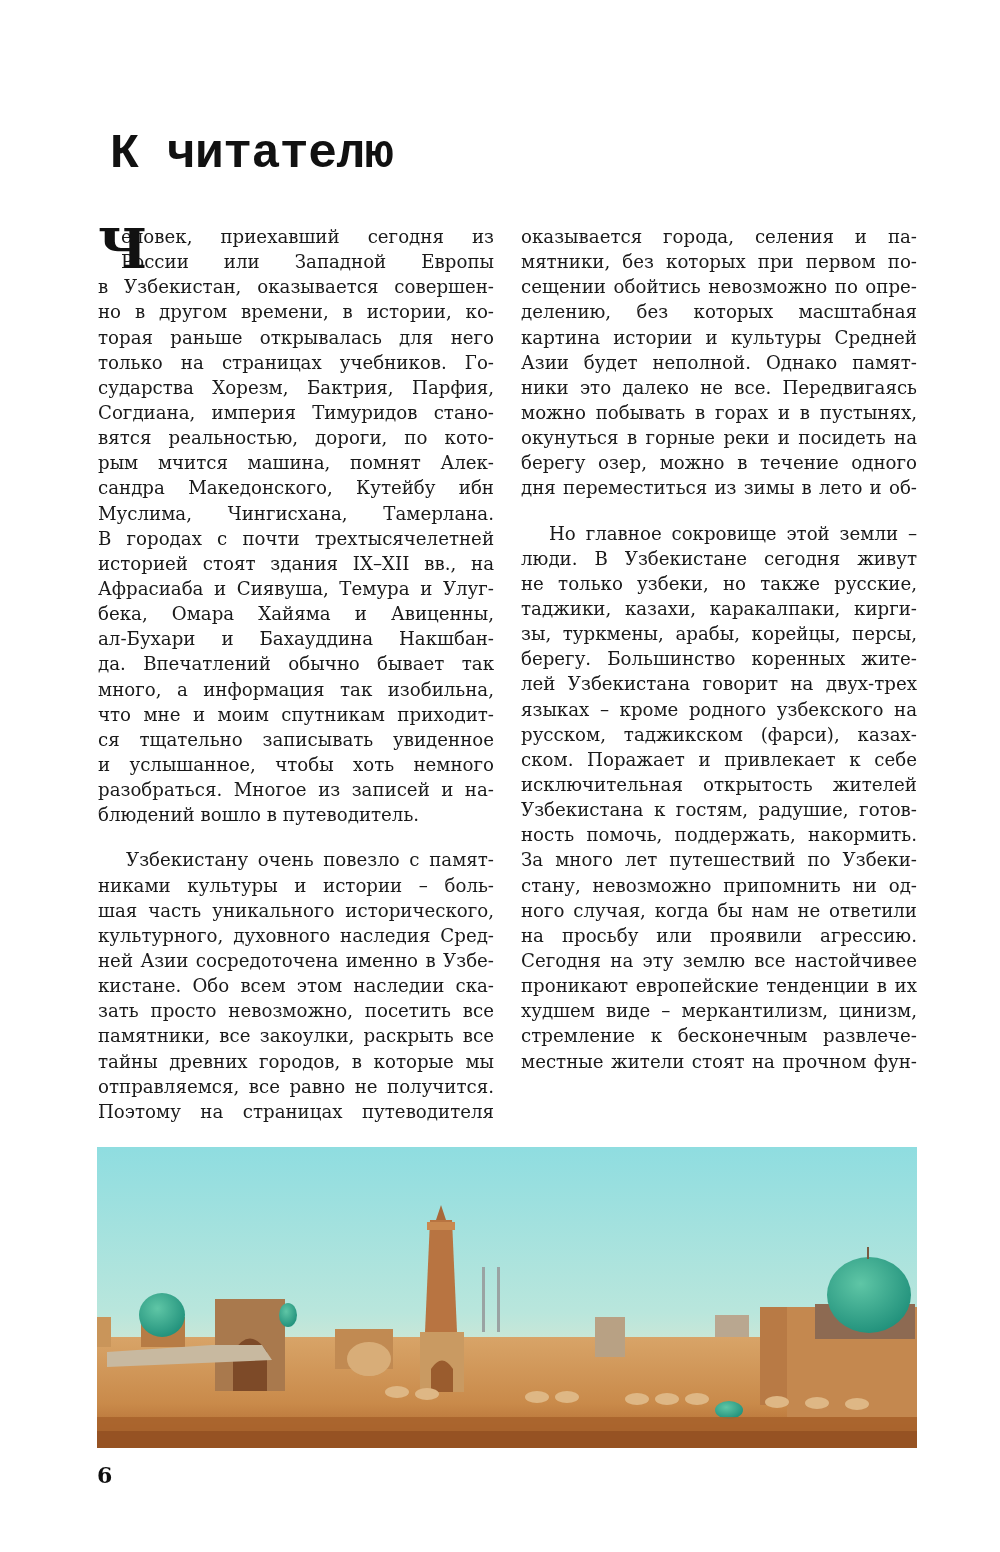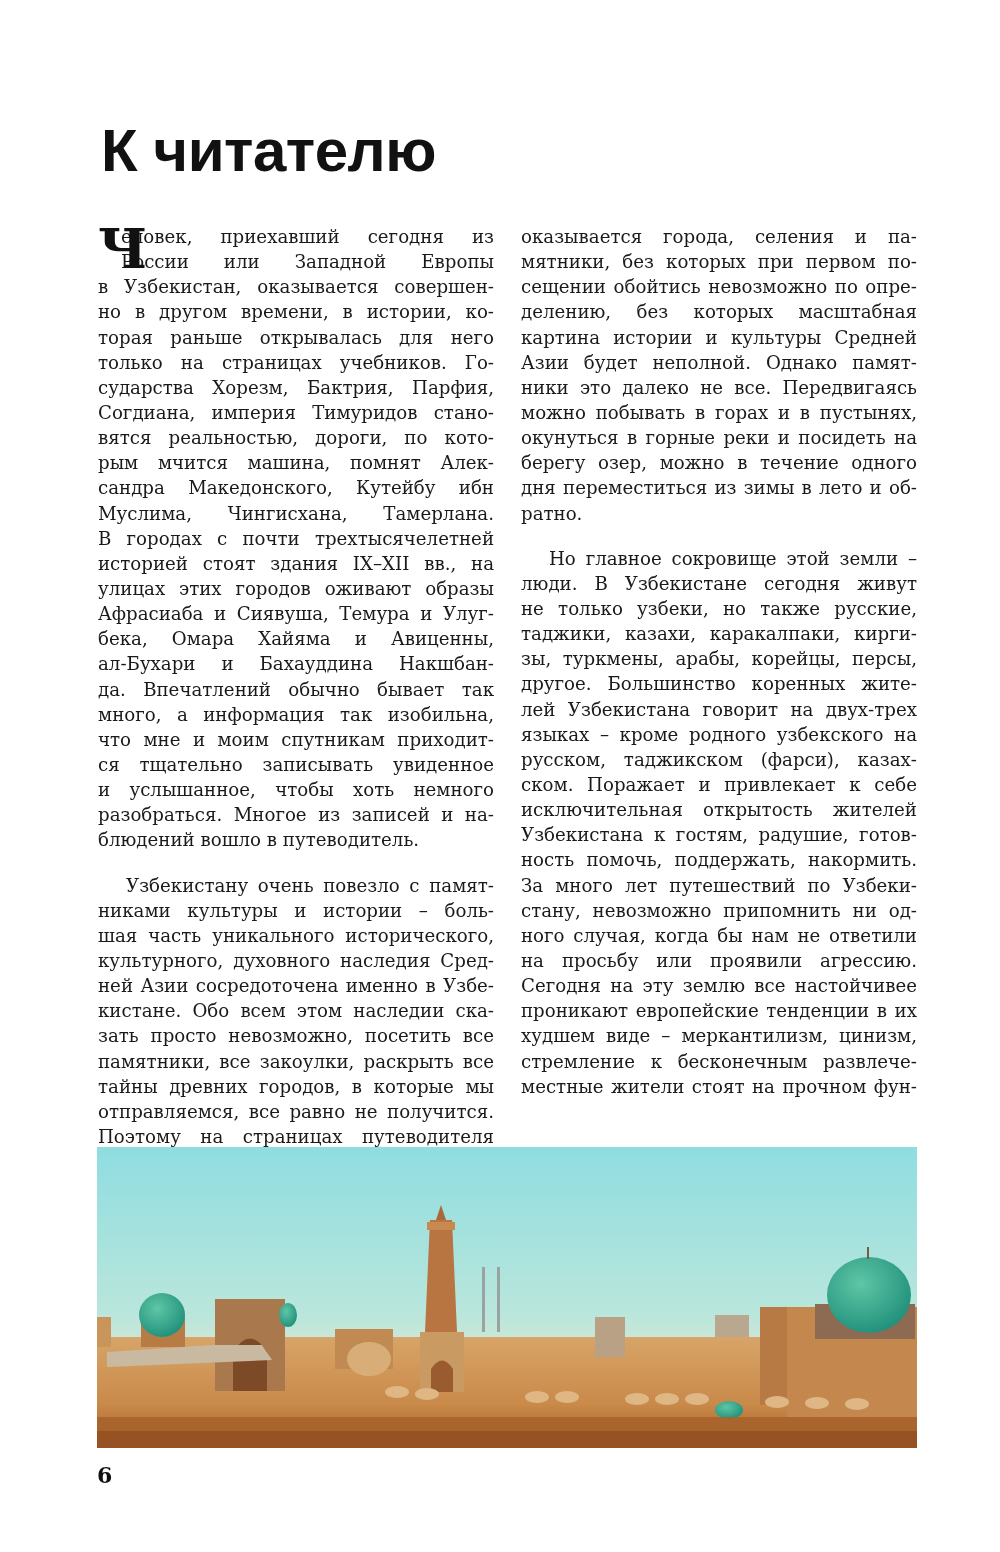--- a/index.html
+++ b/index.html
@@ -1,19 +1,19 @@
 <!DOCTYPE html>
 <html><head>
 <meta charset="utf-8">
 <style>
   html, body { margin: 0; padding: 0; background: #ffffff; }
   body { width: 1000px; height: 1552px; position: relative; overflow: hidden;
          font-family: "DejaVu Serif", "Liberation Serif", serif; color: #1a1a1a; }
-  .title { position: absolute; left: 98px; top: 118px; margin: 3px;
-           font-family: Liberation Sans, sans-serif; font-weight: bold; font-size: 60px;
+  .title { position: absolute; left: 98px; top: 118px; margin: 12px;
+           font-family: Liberation Mono, monospace; font-weight: bold; font-size: 48px;
            letter-spacing: -0.5px; color: #111; line-height: 1; }
   .col { position: absolute; top: 224px; width: 396px; font-size: 18.2px;
          line-height: 25.15px; }
   .col.left { left: 98px; }
   .col.right { left: 521px; }
   .line { display: block; height: 25.15px; white-space: nowrap; text-align: justify;
           text-align-last: justify; overflow: hidden; }
   .line.last { text-align-last: left; }
   .line.indent { padding-left: 28px; margin-top: 20px; }
   .line.dropcap-line { padding-left: 23px; }
@@ -38,21 +38,20 @@
   <span class="line">торая раньше открывалась для него</span>
   <span class="line">только на страницах учебников. Го-</span>
   <span class="line">сударства Хорезм, Бактрия, Парфия,</span>
   <span class="line">Согдиана, империя Тимуридов стано-</span>
   <span class="line">вятся реальностью, дороги, по кото-</span>
   <span class="line">рым мчится машина, помнят Алек-</span>
   <span class="line">сандра Македонского, Кутейбу ибн</span>
   <span class="line">Муслима, Чингисхана, Тамерлана.</span>
   <span class="line">В городах с почти трехтысячелетней</span>
   <span class="line">историей стоят здания IX–XII вв., на</span>
-  <span class="line">улицах этих городов оживают образы</span>
   <span class="line">Афрасиаба и Сиявуша, Темура и Улуг-</span>
   <span class="line">бека, Омара Хайяма и Авиценны,</span>
   <span class="line">ал-Бухари и Бахауддина Накшбан-</span>
   <span class="line">да. Впечатлений обычно бывает так</span>
   <span class="line">много, а информация так изобильна,</span>
   <span class="line">что мне и моим спутникам приходит-</span>
   <span class="line">ся тщательно записывать увиденное</span>
   <span class="line">и услышанное, чтобы хоть немного</span>
   <span class="line">разобраться. Многое из записей и на-</span>
   <span class="line last">блюдений вошло в путеводитель.</span>
@@ -74,27 +73,26 @@
   <span class="line">мятники, без которых при первом по-</span>
   <span class="line">сещении обойтись невозможно по опре-</span>
   <span class="line">делению, без которых масштабная</span>
   <span class="line">картина истории и культуры Средней</span>
   <span class="line">Азии будет неполной. Однако памят-</span>
   <span class="line">ники это далеко не все. Передвигаясь</span>
   <span class="line">можно побывать в горах и в пустынях,</span>
   <span class="line">окунуться в горные реки и посидеть на</span>
   <span class="line">берегу озер, можно в течение одного</span>
   <span class="line">дня переместиться из зимы в лето и об-</span>
-  <span class="line last">ратно.</span>
   <span class="line indent">Но главное сокровище этой земли –</span>
   <span class="line">люди. В Узбекистане сегодня живут</span>
   <span class="line">не только узбеки, но также русские,</span>
   <span class="line">таджики, казахи, каракалпаки, кирги-</span>
   <span class="line">зы, туркмены, арабы, корейцы, персы,</span>
-  <span class="line">другое. Большинство коренных жите-</span>
+  <span class="line">берегу. Большинство коренных жите-</span>
   <span class="line">лей Узбекистана говорит на двух-трех</span>
   <span class="line">языках – кроме родного узбекского на</span>
   <span class="line">русском, таджикском (фарси), казах-</span>
   <span class="line">ском. Поражает и привлекает к себе</span>
   <span class="line">исключительная открытость жителей</span>
   <span class="line">Узбекистана к гостям, радушие, готов-</span>
   <span class="line">ность помочь, поддержать, накормить.</span>
   <span class="line">За много лет путешествий по Узбеки-</span>
   <span class="line">стану, невозможно припомнить ни од-</span>
   <span class="line">ного случая, когда бы нам не ответили</span>

